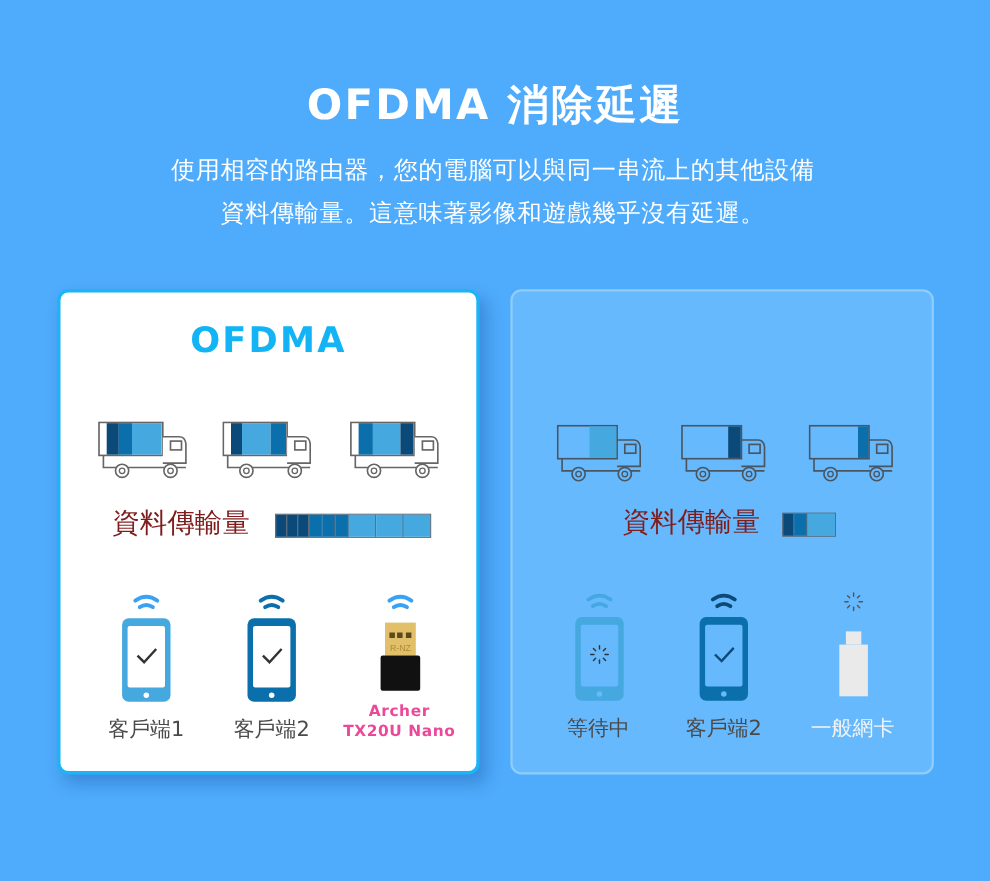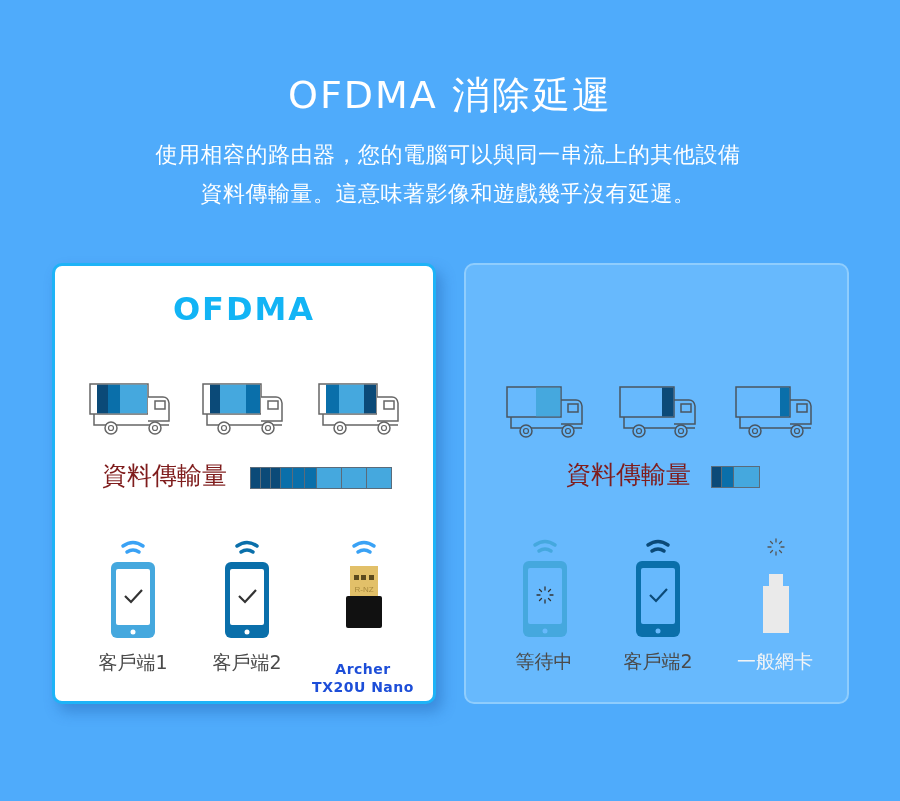--- a/index.html
+++ b/index.html
@@ -5,21 +5,21 @@
     * { box-sizing: border-box; margin: 0; padding: 0; }
     html, body { width: 900px; height: 801px; overflow: hidden; }
     body {
       background: #4fabfb;
       font-family: "DejaVu Sans", "Liberation Sans", sans-serif;
       position: relative;
       color: #ffffff;
     }
     .headline {
       position: absolute; top: 70px; left: 0; width: 900px;
-      text-align: center; font-size: 38px; font-weight: normal;
+      text-align: center; font-size: 38px; font-weight: bold;
       letter-spacing: 2px; color: #ffffff;
     }
     .subtitle {
       position: absolute; left: 0; width: 896px; text-align: center;
       font-size: 22px; color: #ffffff; letter-spacing: 0.5px;
     }
     .sub1 { top: 140px; }
     .sub2 { top: 179px; }
 
     .card {
@@ -50,21 +50,21 @@
     .bar { position: absolute; top: 201px; height: 22px; display: flex; border: 1px solid #5a6b7a; }
     .bar .seg { height: 100%; border-right: 1px solid #5a6b7a; }
     .bar .seg:last-child { border-right: none; }
 
     .device { position: absolute; top: 270px; width: 80px; height: 110px; }
     .device-label {
       position: absolute; top: 384px; font-size: 19px; color: #4a4a4a;
       text-align: center; width: 100px;
     }
     .device-label.brand {
-      color: #1d4ed8; font-weight: bold; font-size: 14px; line-height: 18px; width: 130px; top: 394px;
+      color: #ec4899; font-weight: bold; font-size: 14px; line-height: 18px; width: 130px; top: 372px;
       letter-spacing: 0.5px;
       text-align: center;
     }
     .card-right .device-label.white { color: #f2f4f6; }
   </style>
 </head>
 <body>
 
 <div class="headline">OFDMA 消除延遲</div>
 <div class="subtitle sub1">使用相容的路由器，您的電腦可以與同一串流上的其他設備</div>

